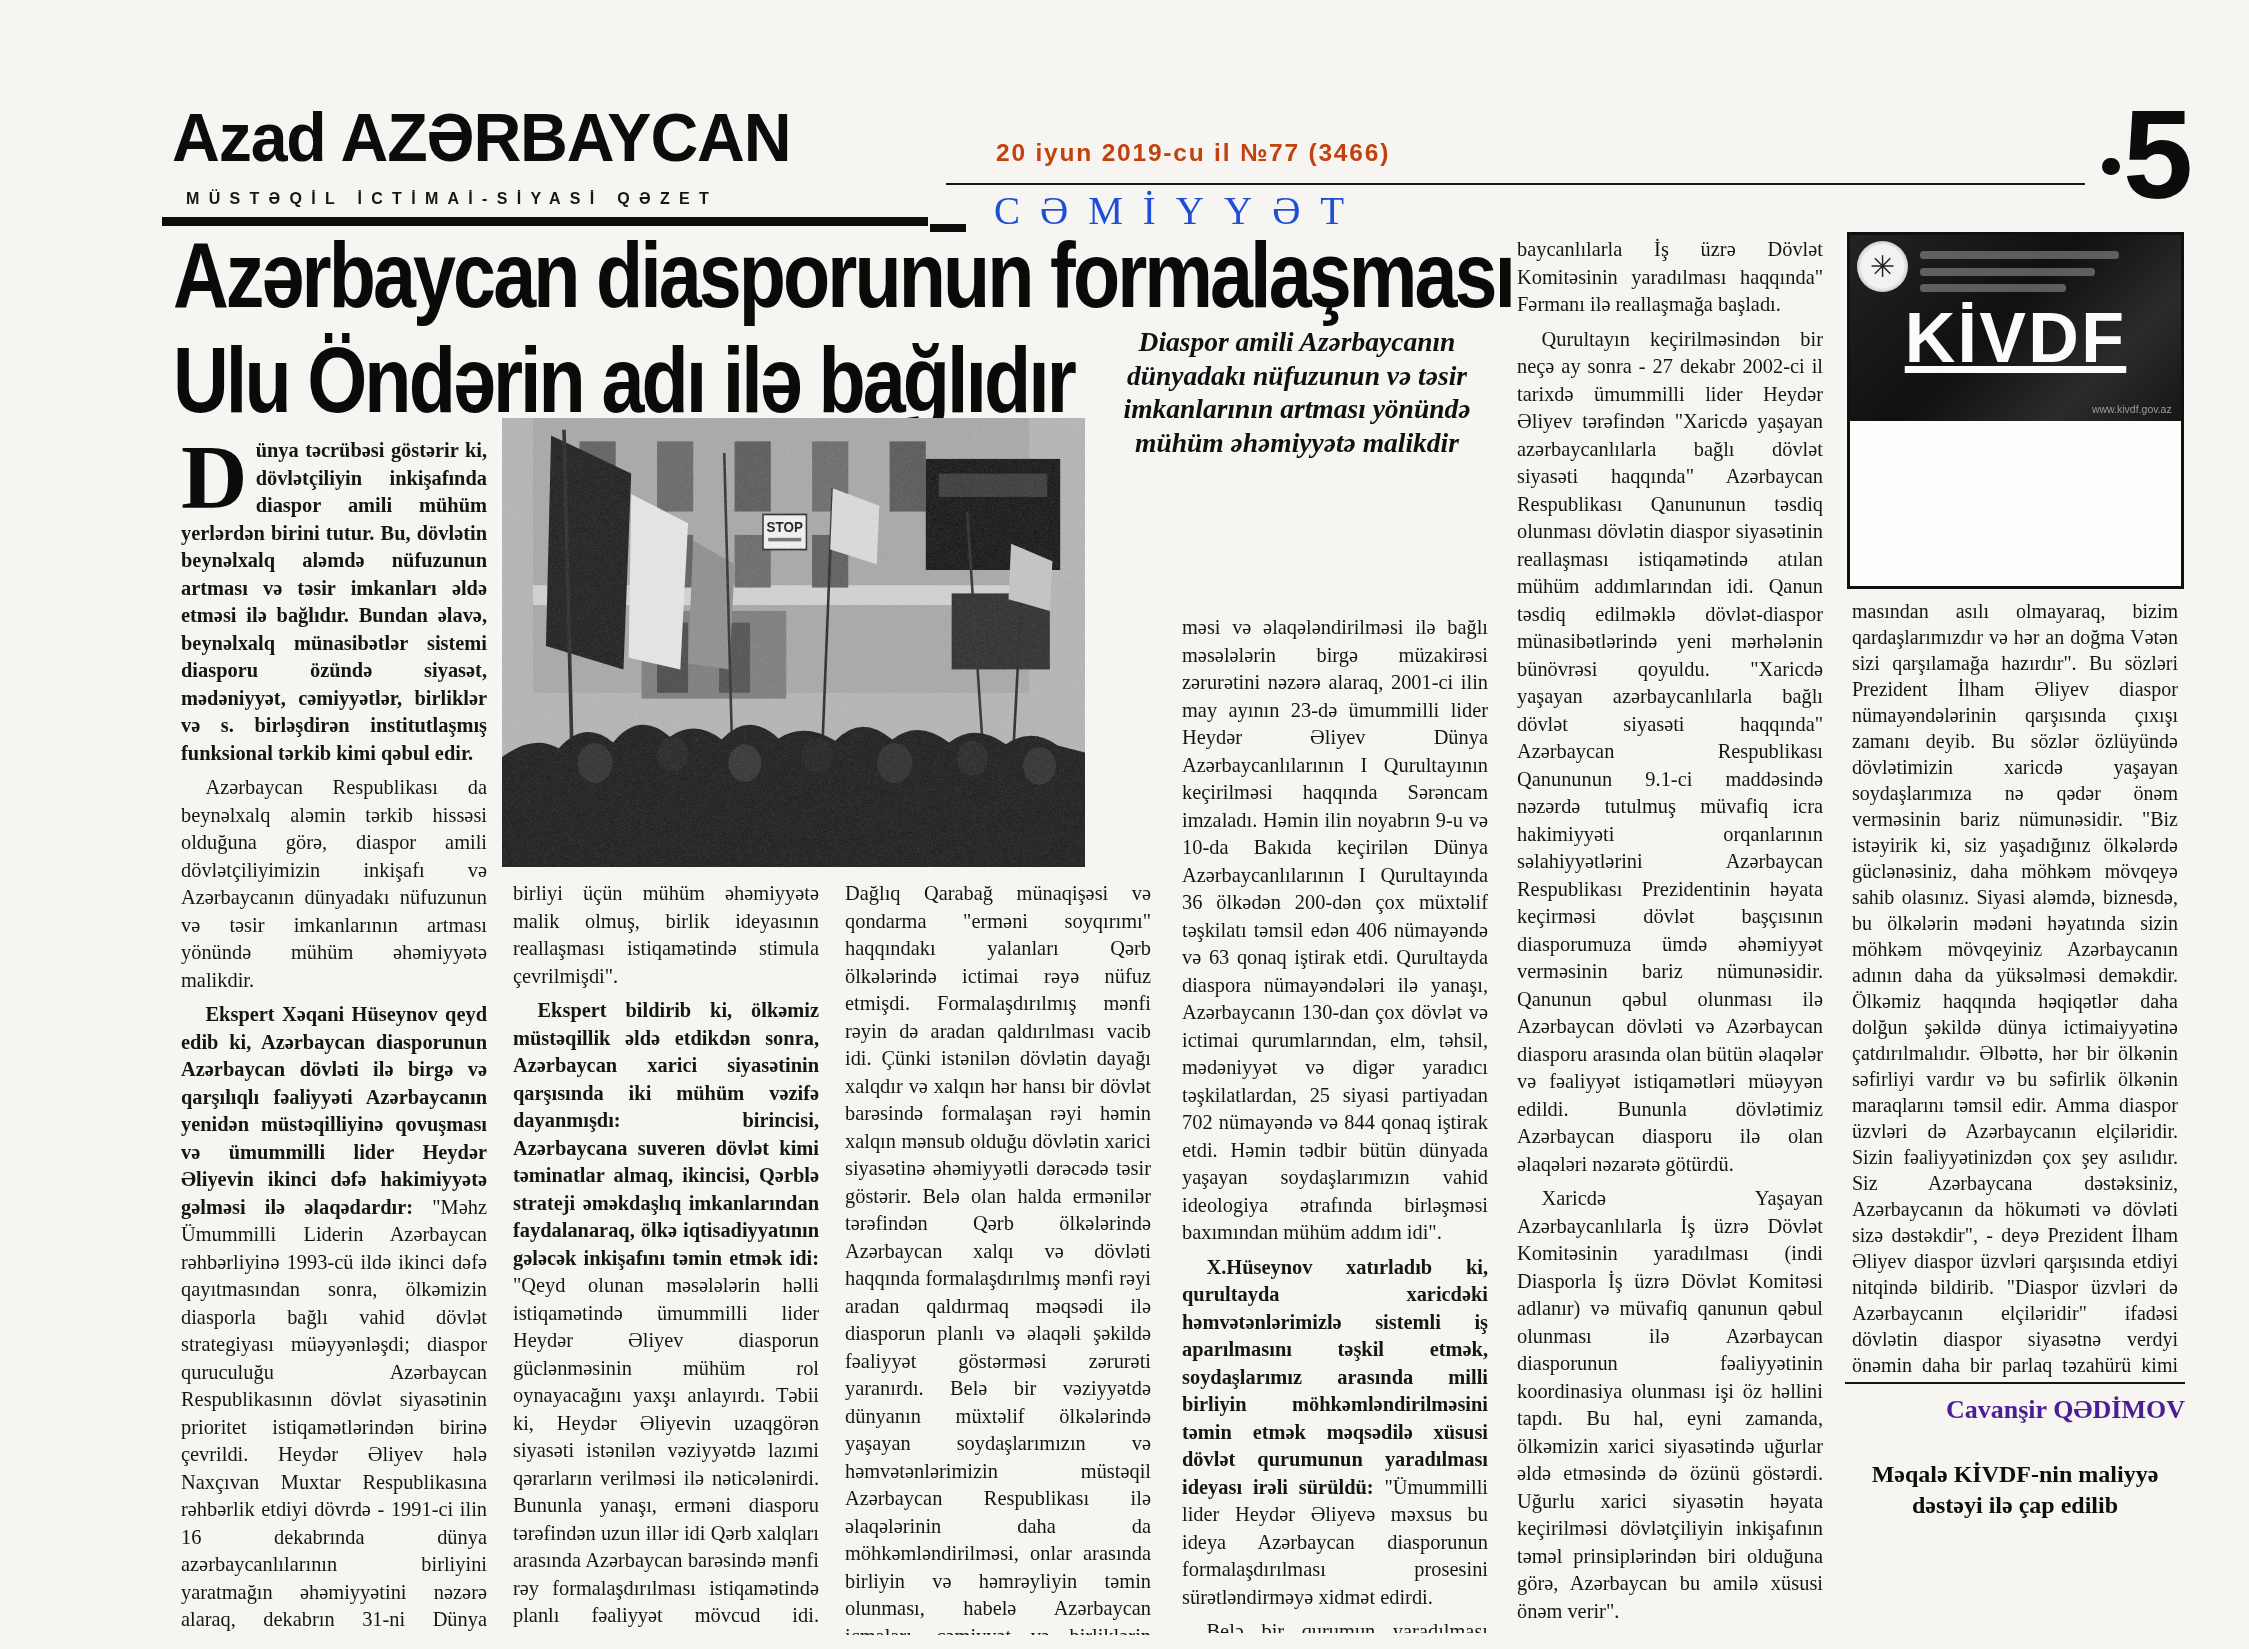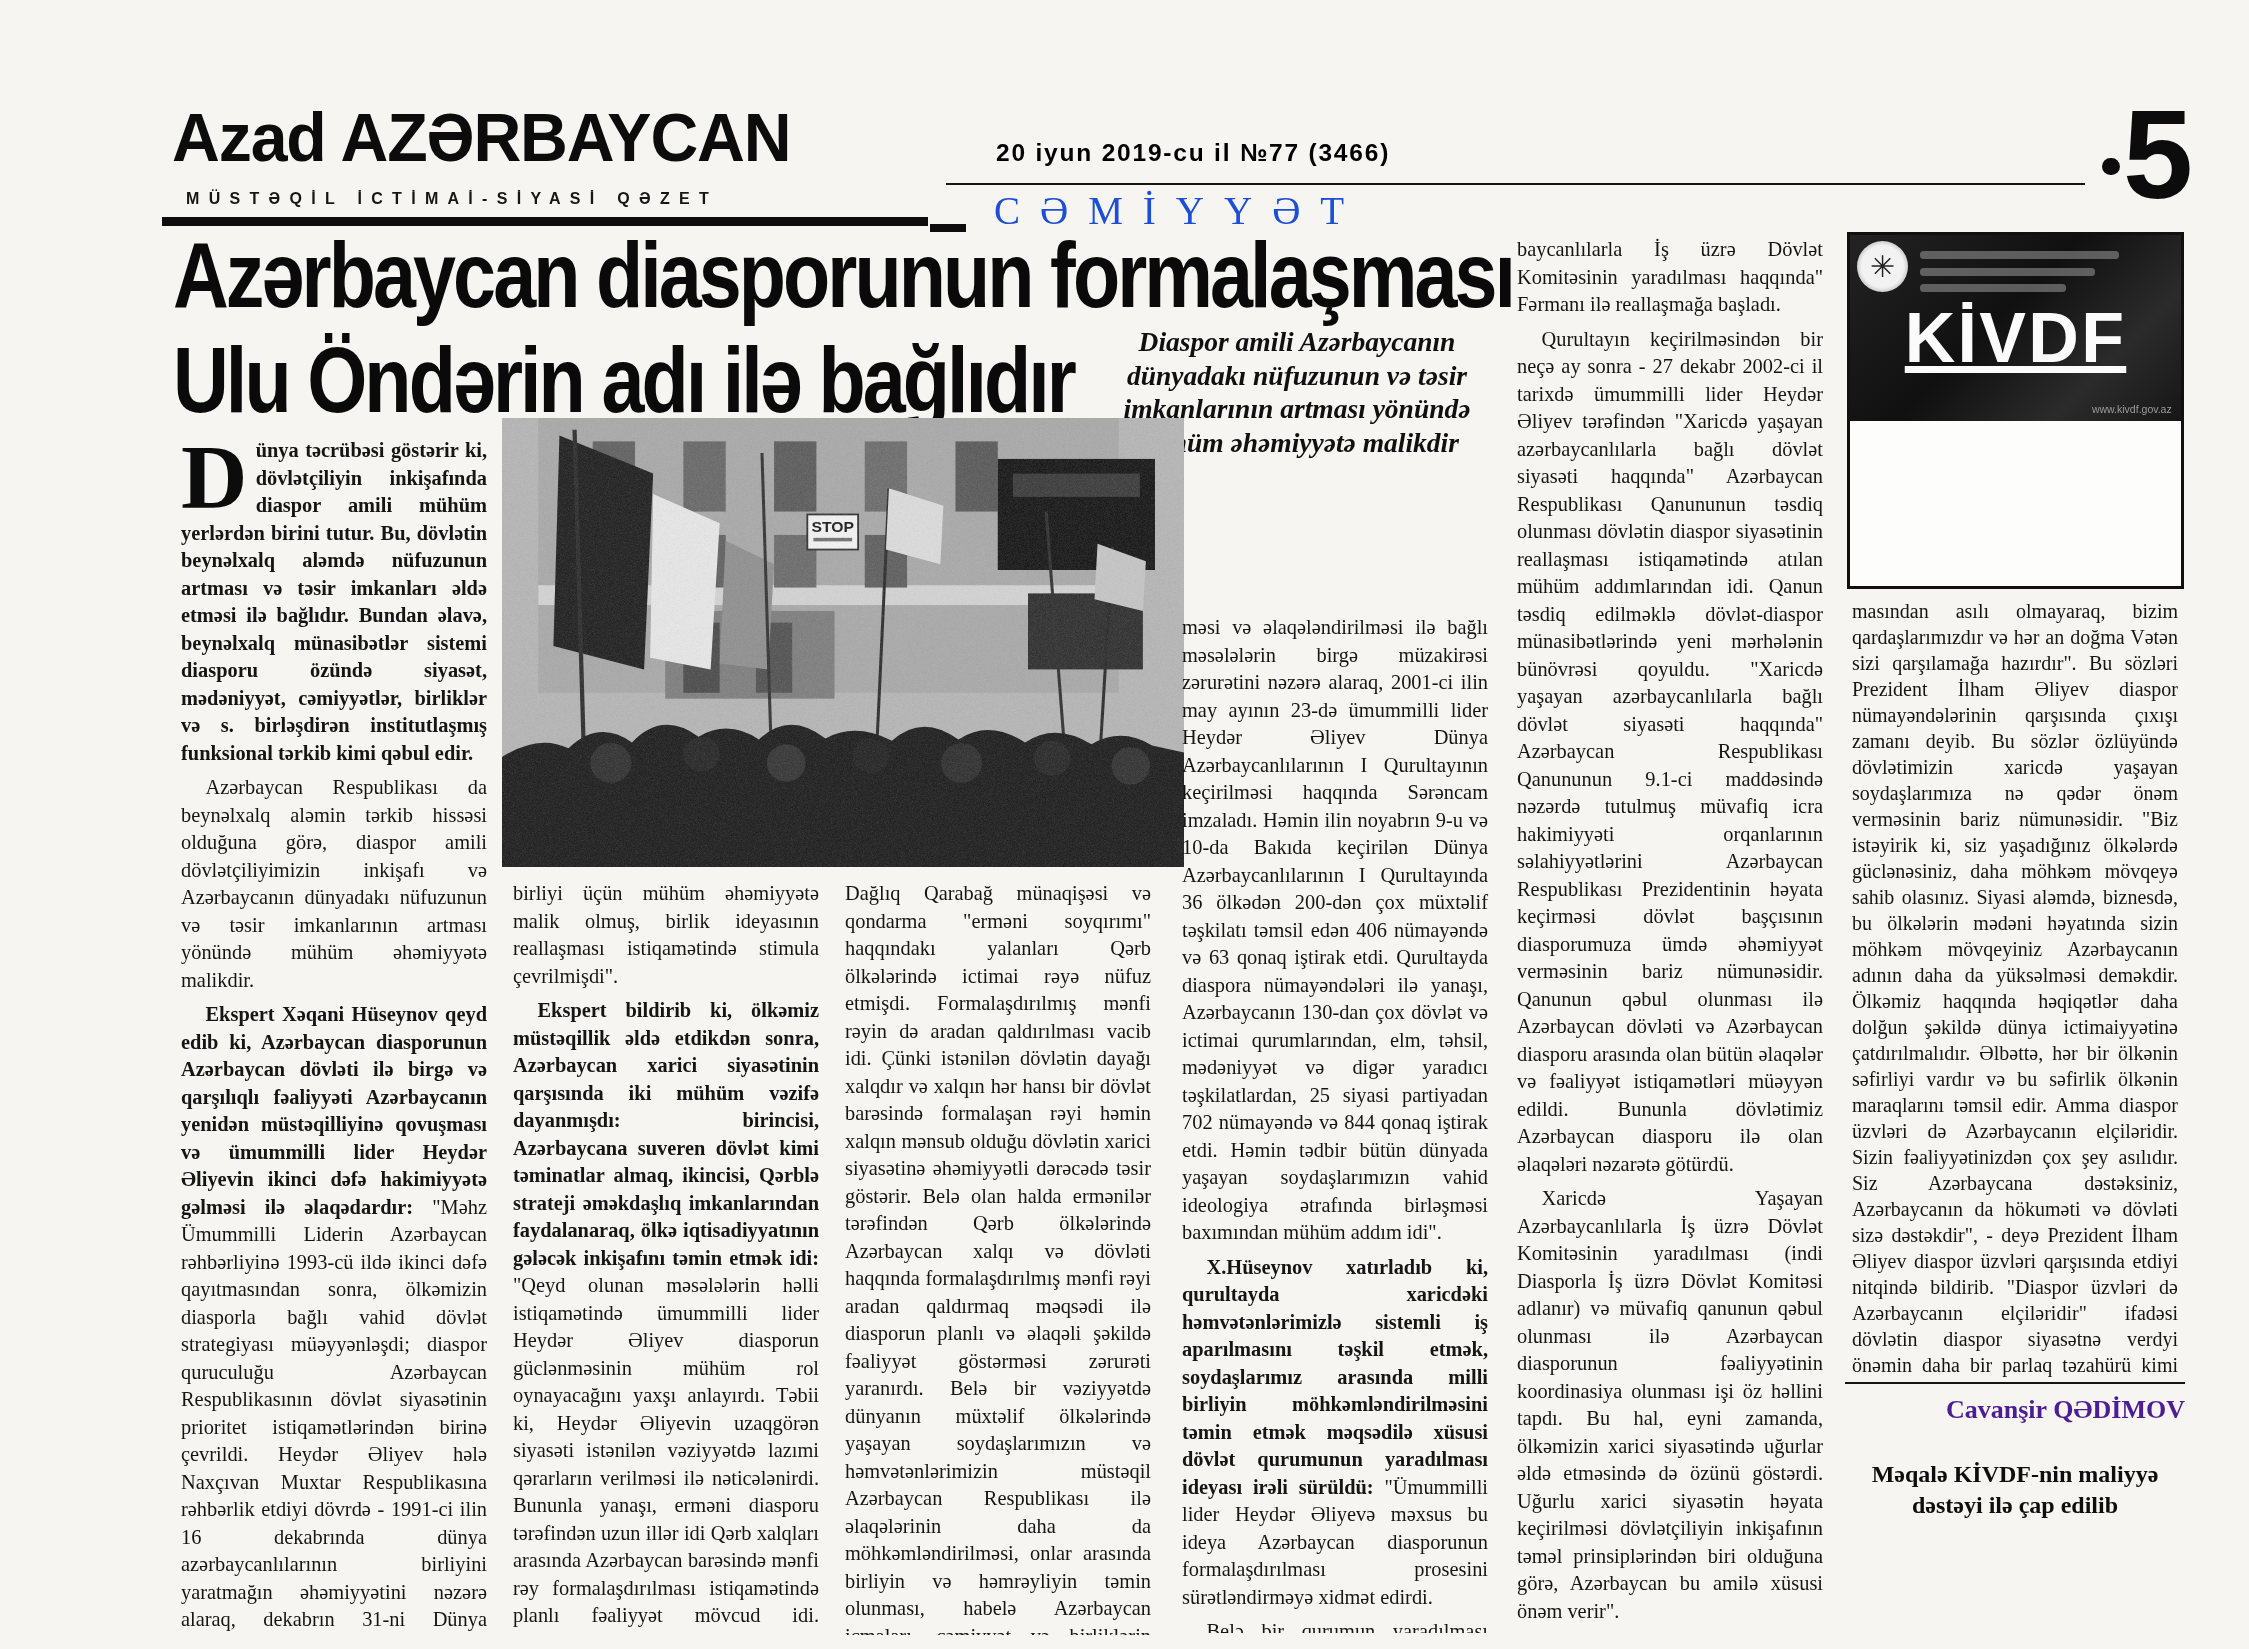--- a/index.html
+++ b/index.html
@@ -13,21 +13,21 @@
     font-weight:bold;font-size:69px;letter-spacing:-1.2px;transform:scaleX(.96);transform-origin:left;
     white-space:nowrap;color:#0c0c0c;
   }
   .masthead-sub{
     position:absolute;left:186px;top:190px;font-family:"Liberation Sans",sans-serif;
     font-weight:bold;font-size:16px;letter-spacing:9.3px;white-space:nowrap;color:#161616;
   }
   .rule-thick{position:absolute;left:162px;top:217px;width:766px;height:8.8px;background:#0d0d0d;}
   .date-line{
     position:absolute;left:996px;top:139px;font-family:"Liberation Sans",sans-serif;
-    font-weight:bold;font-size:24.5px;letter-spacing:1.8px;white-space:nowrap;color:#000000;
+    font-weight:bold;font-size:24.5px;letter-spacing:1.8px;white-space:nowrap;color:#c2410c;
   }
   .rule-thin{position:absolute;left:946px;top:183px;width:1139px;height:2.3px;background:#161616;}
   .section-dash{position:absolute;left:930px;top:224px;width:36px;height:8.2px;background:#0d0d0d;}
   .section-title{
     position:absolute;left:994px;top:188px;font-family:Liberation Serif, serif;
     font-size:39px;letter-spacing:20px;white-space:nowrap;color:#1d4ed8;
   }
   .pageno{position:absolute;left:2102px;top:92px;display:flex;align-items:center;}
   .pn-dot{width:17.5px;height:17.5px;border-radius:50%;background:#0c0c0c;margin-right:3.5px;margin-top:23.4px;}
   .pn-num{font-family:"Liberation Sans",sans-serif;font-weight:bold;font-size:126px;line-height:1;color:#0c0c0c;}
@@ -57,21 +57,21 @@
   .c3{left:838px;top:873px;height:762px;}
   .c4{left:1175px;top:607px;height:1026px;}
   .c5{left:1510px;top:229px;height:1406px;}
   .c6{left:1845px;top:591px;width:340px;height:786px;font-size:20px;line-height:26px;}
   .dropcap{
     float:left;font-size:92px;line-height:.78;font-weight:bold;
     padding:4.7px 8.2px 0 0;font-family:"Liberation Serif",serif;color:#0c0c0c;
   }
   
   .photo{
-    position:absolute;left:502px;top:418px;width:682px;height:449px;
+    position:absolute;left:502px;top:418px;width:583px;height:449px;
     filter:grayscale(1) contrast(1.05);background:#b5b5b5;
   }
   .photo svg{display:block;width:100%;height:100%;}
   
   .kivdf{
     position:absolute;left:1847px;top:232px;width:337px;height:357px;
     border:3.5px solid #101010;background:#fdfdfb;box-sizing:border-box;
   }
   .kivdf-banner{position:relative;width:100%;height:186px;background:linear-gradient(135deg,#232323 0%,#101010 45%,#2b2b2b 75%,#161616 100%);overflow:hidden;}
   .kivdf-emblem{

